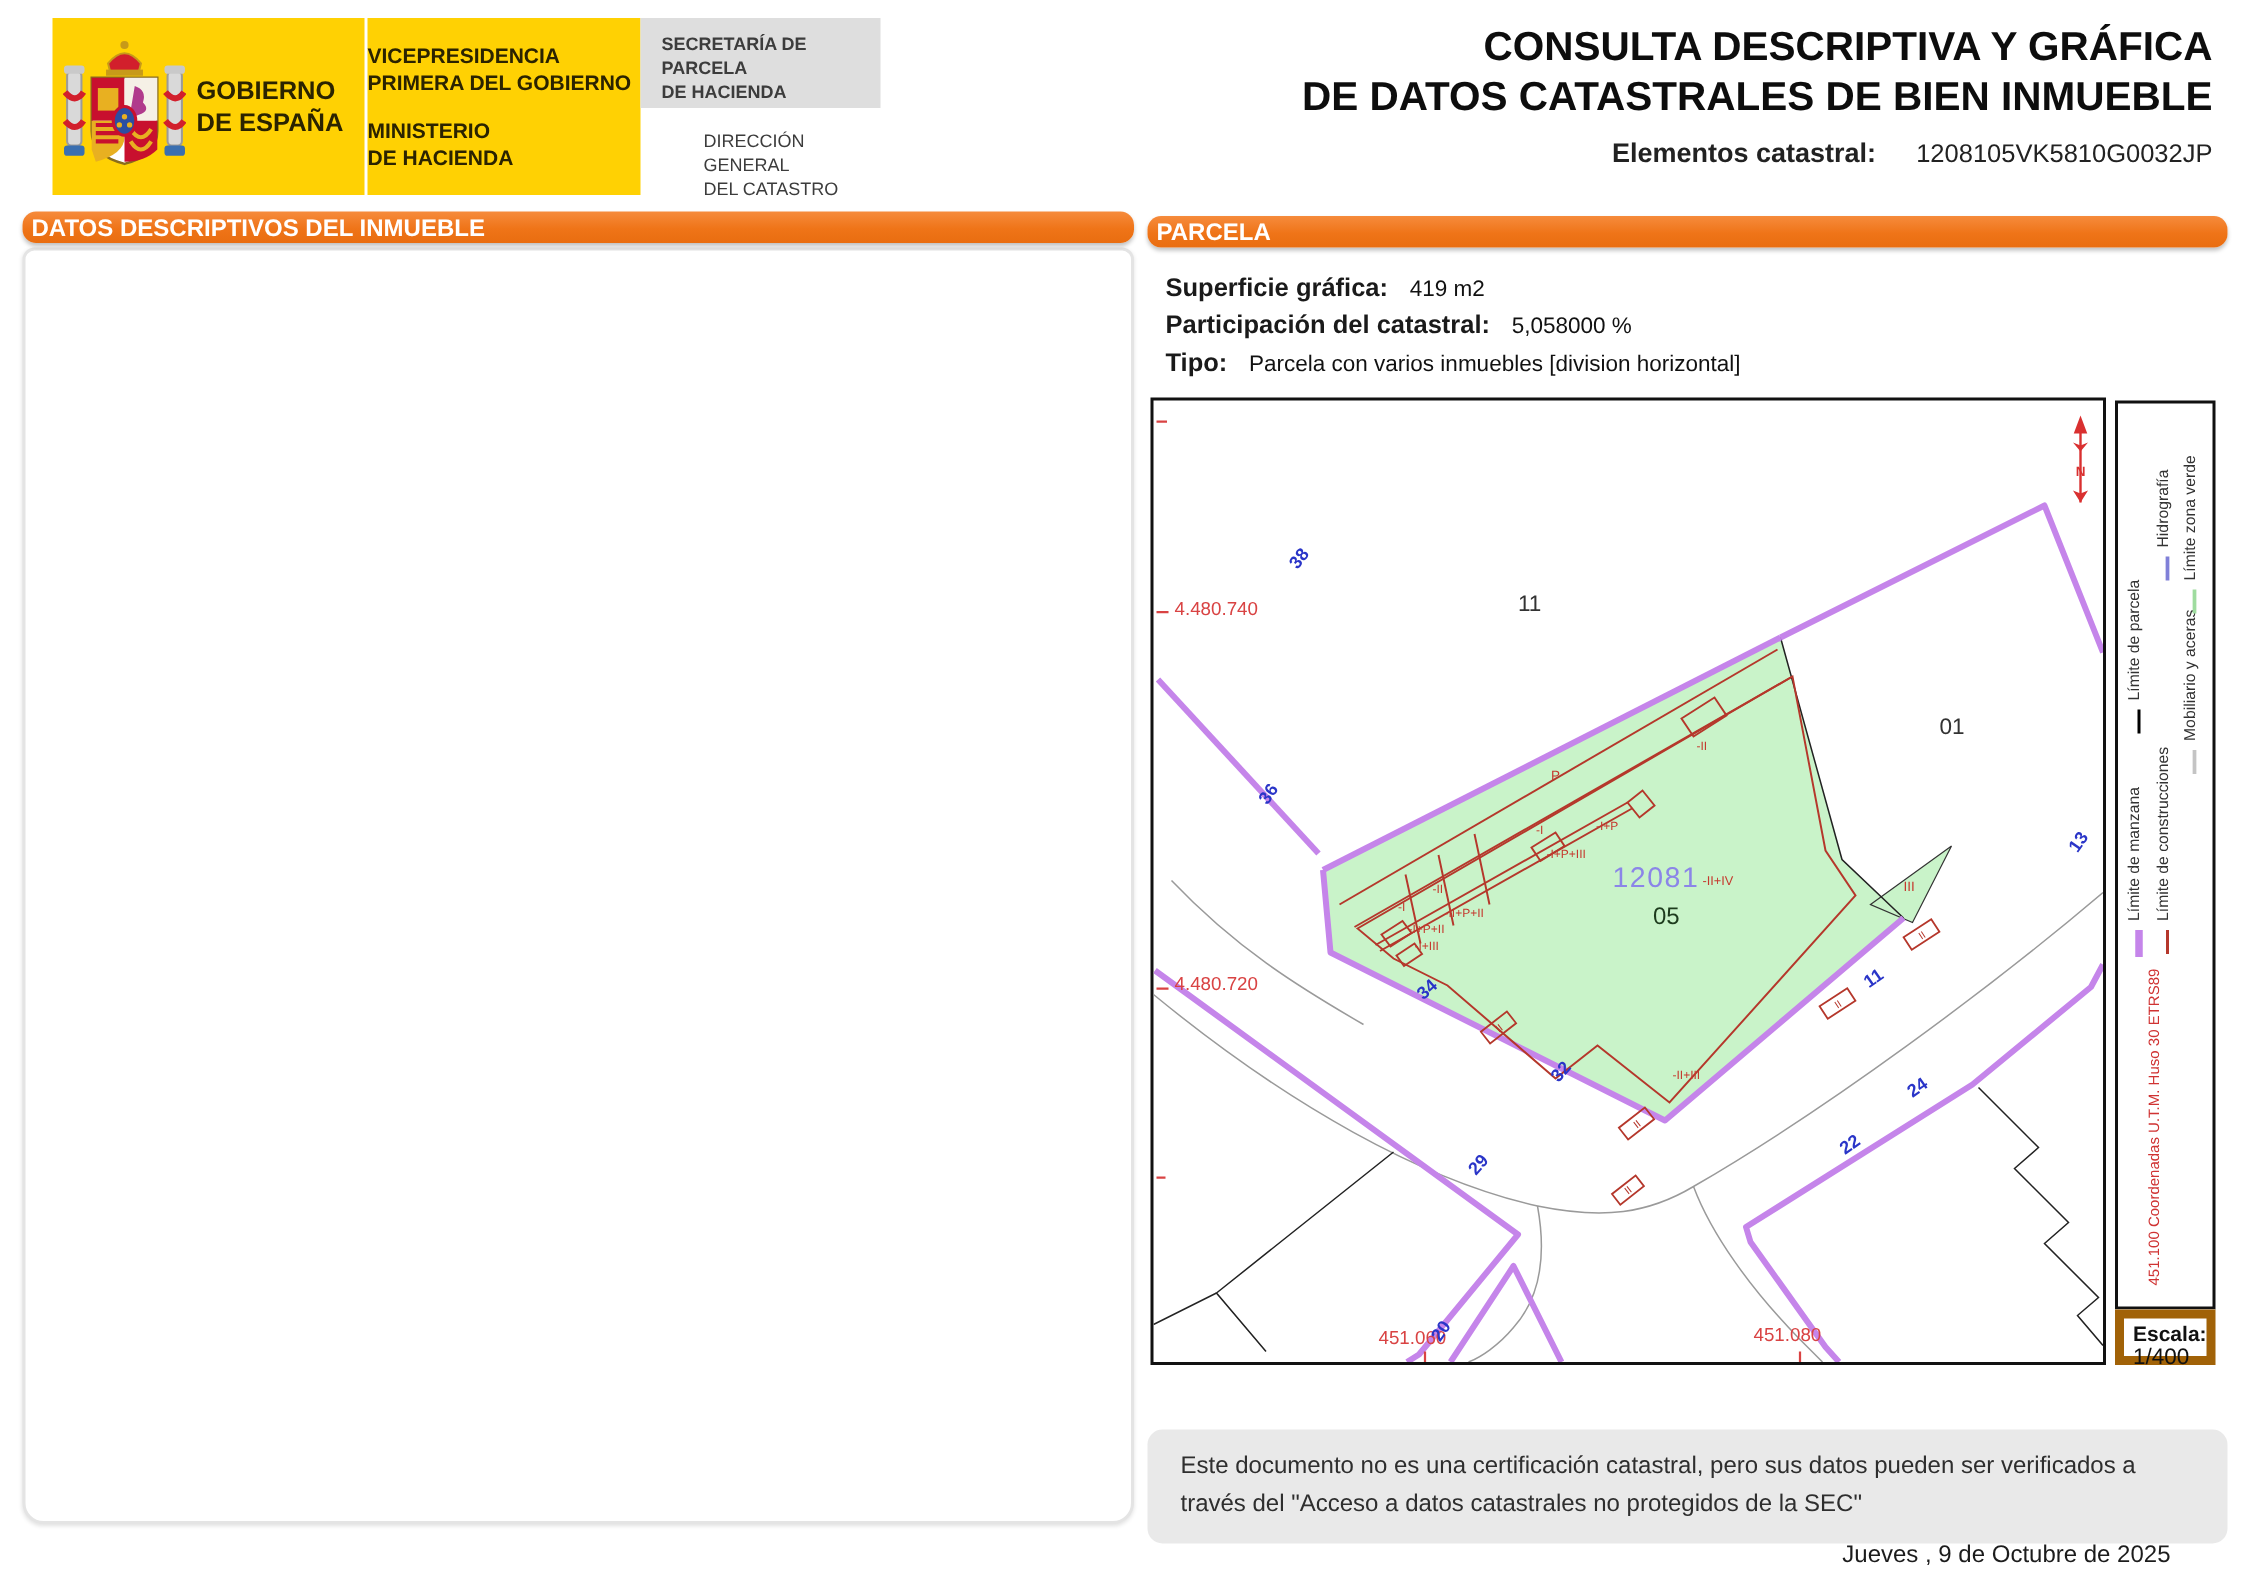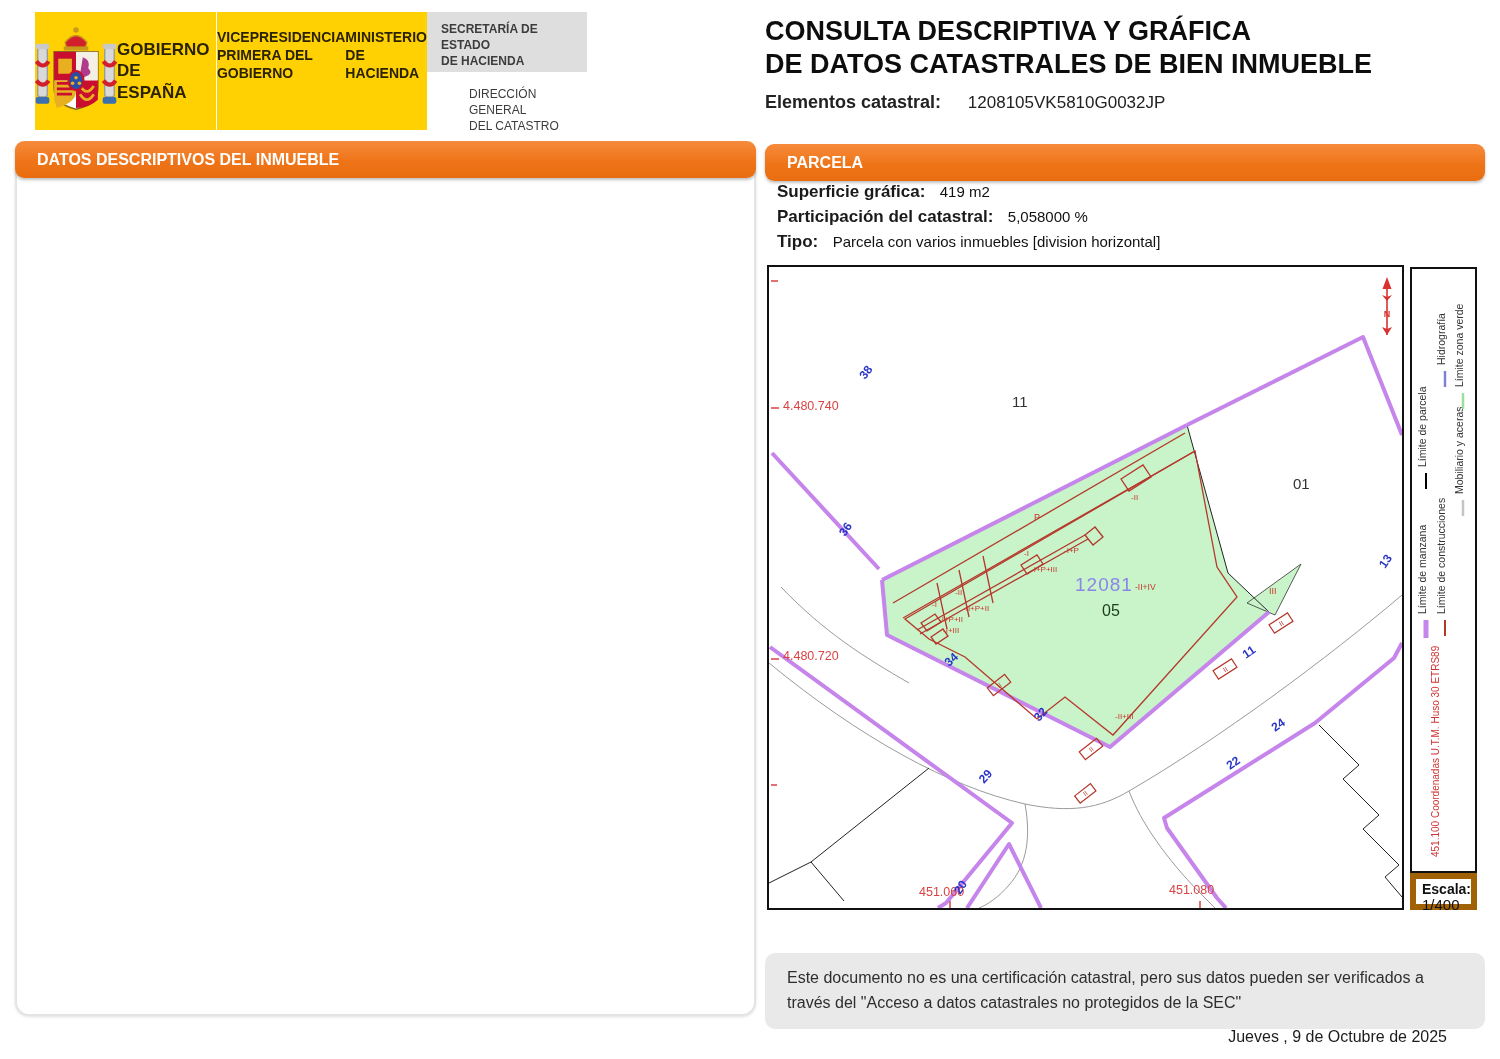--- a/index.html
+++ b/index.html
@@ -5,36 +5,36 @@
   html,body{margin:0;padding:0;background:#fff;}
   .page{position:relative;width:1500px;height:1059px;background:#ffffff;
         font-family:"Liberation Sans",sans-serif;color:#222;overflow:hidden;}
 
   
   .logo-strip{position:absolute;left:35px;top:12px;display:flex;}
   .yellow-block{width:392px;height:118px;background:#ffd103;display:flex;align-items:center;}
   .coa{width:96px;display:flex;justify-content:center;}
   .gob-name{width:106px;font-size:17px;font-weight:bold;color:#2b2300;line-height:1.25;}
   .yellow-divider{width:2px;height:118px;background:#ffffff;margin-left:6px;}
-  .ministries{padding-left:0;display:flex;flex-direction:row;justify-content:space-between;height:86px;}
+  .ministries{padding-left:0;display:flex;flex-direction:column;justify-content:space-between;height:86px;}
   .ministries div{font-size:14px;font-weight:bold;color:#2b2300;line-height:1.3;}
   .dept-col{width:160px;margin-left:0;}
   .gray-box{background:#dedede;height:60px;padding:9px 0 0 14px;box-sizing:border-box;
             font-size:12px;font-weight:bold;color:#3c3c3c;line-height:1.35;}
   .white-box{padding:14px 0 0 14px;font-size:12px;font-weight:normal;color:#3c3c3c;line-height:1.35;margin-left:28px;}
 
-  .title-block{position:absolute;left:765px;top:14px;width:710px;text-align:left;}
+  .title-block{position:absolute;left:765px;top:14px;width:710px;text-align:right;}
   .title-block h1{margin:2px 0;font-size:27px;font-weight:bold;color:#0d0d0d;letter-spacing:0;}
   .ref-line{margin-top:12px;font-size:17px;color:#222;}
   .ref-line .lbl{font-weight:bold;font-size:18px;margin-right:22px;}
 
   
-  .orange-bar{height:37px;background:linear-gradient(180deg,#f68b3c 0%,#ef7418 55%,#e96d10 100%);
+  .orange-bar{height:21px;background:linear-gradient(180deg,#f68b3c 0%,#ef7418 55%,#e96d10 100%);
               border-radius:9px;color:#fff;font-weight:bold;font-size:16px;
-              display:flex;align-items:center;padding-left:22px;box-sizing:border-box;
+              display:flex;align-items:flex-end;padding-left:6px;box-sizing:border-box;
               box-shadow:0 2px 3px rgba(0,0,0,.25);position:relative;z-index:2;}
   .card{position:absolute;left:0;right:0;background:#fff;border:2px solid #e4e4e4;
         border-radius:8px 8px 14px 14px;box-shadow:0 1px 3px rgba(0,0,0,.12);z-index:1;}
 
   .left-panel{position:absolute;left:15px;top:141px;width:741px;height:875px;}
   .left-panel .card{top:24px;bottom:0;}
   .lp-content{position:absolute;left:0;top:24px;right:0;bottom:0;}
   .abs{position:absolute;}
   .flabel{font-weight:bold;font-size:17px;color:#1a1a1a;text-align:center;}
   .fvalue{font-size:15px;color:#111;}
@@ -120,21 +120,21 @@
           <span>PRIMERA DEL GOBIERNO</span>
         </div>
         <div>
           <span>MINISTERIO</span><br>
           <span>DE HACIENDA</span>
         </div>
       </div>
     </div>
     <div class="dept-col">
       <div class="gray-box">
-        <span>SECRETARÍA DE ESTADO</span><br>
+        <span>SECRETARÍA DE PARCELA</span><br>
         <span>DE HACIENDA</span>
       </div>
       <div class="white-box">
         <span>DIRECCIÓN GENERAL</span><br>
         <span>DEL CATASTRO</span>
       </div>
     </div>
   </div>
 
   <div class="title-block">

